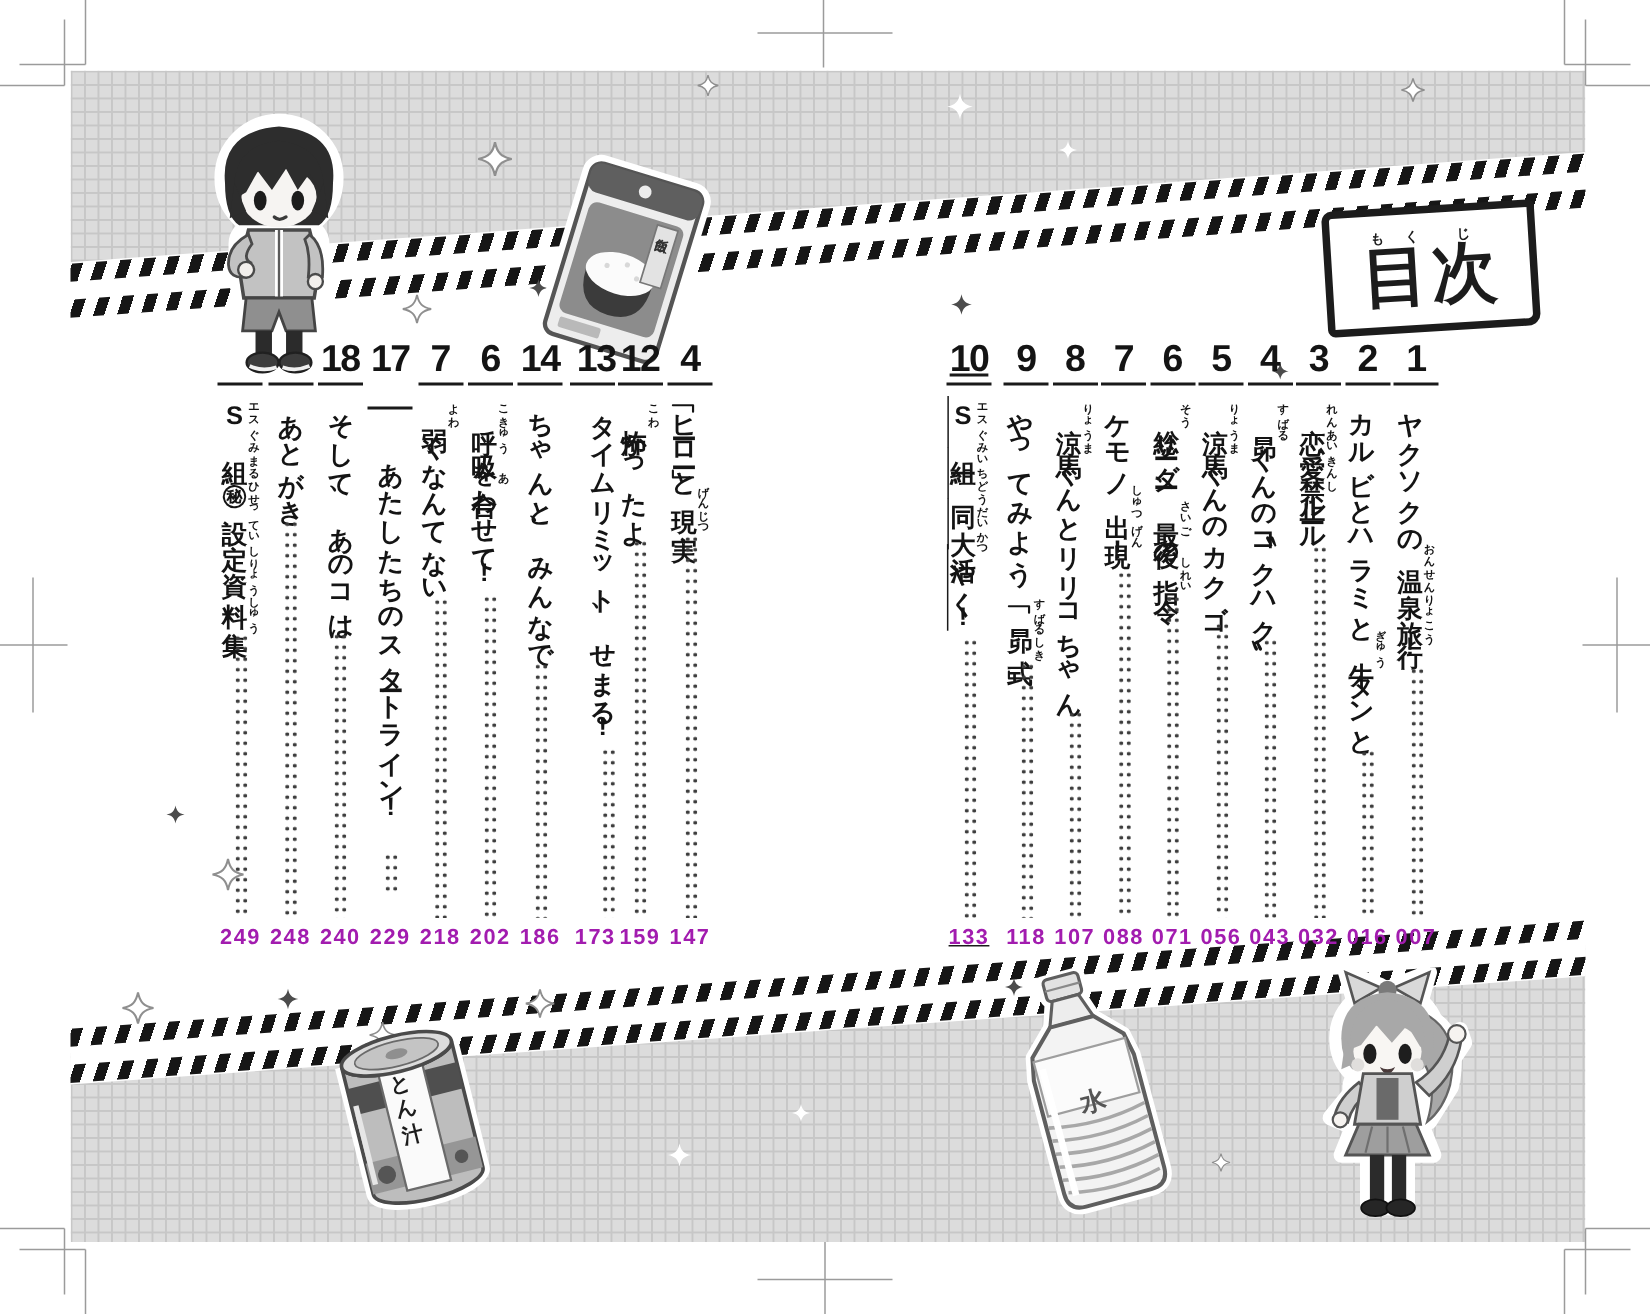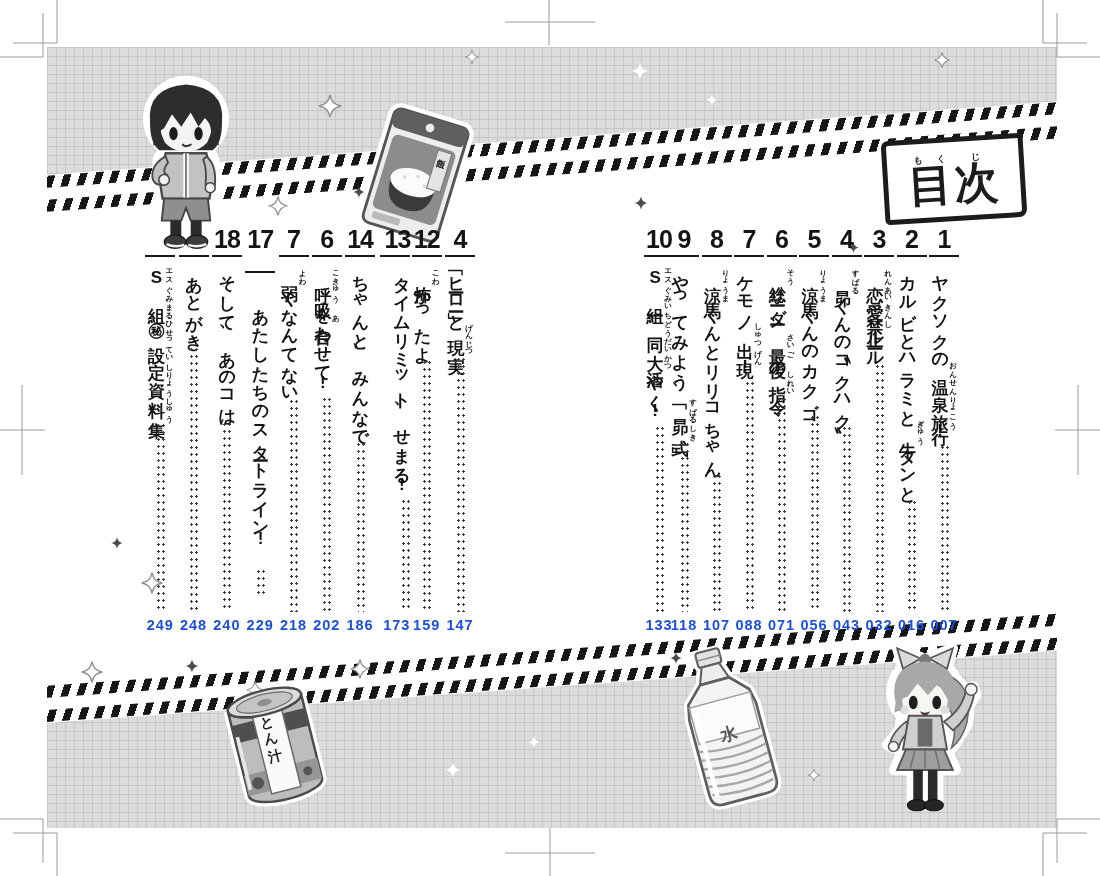--- a/index.html
+++ b/index.html
@@ -57,21 +57,21 @@
   .toc-title{
     margin-top:7px;writing-mode:vertical-rl;text-orientation:upright;
     font-size:17px;font-weight:bold;line-height:1.04;color:#141414;white-space:nowrap;
   }
   .toc-title ruby rt{font-size:7.5px;font-weight:bold;text-orientation:upright;}
   .toc-leader{
     flex:1;width:9px;margin-top:4px;margin-bottom:5px;min-height:6px;
     background-image:radial-gradient(circle,#3c3c3c 1.1px,transparent 1.4px);
     background-size:5px 7px;background-position:0 0;
   }
-  .toc-page{height:18px;font-size:14.5px;font-weight:bold;letter-spacing:1px;color:#1d4ed8;}
+  .toc-page{height:18px;font-size:14.5px;font-weight:bold;letter-spacing:1px;color:#a21caf;}
   
   .deco{position:absolute;z-index:4;}
   .sparkle{position:absolute;z-index:3;}
   .vlabel{
     position:absolute;writing-mode:vertical-rl;text-orientation:upright;
     font-weight:bold;color:#1c1c1c;line-height:1;
   }
   #can-label{left:44px;top:22px;font-size:14px;}
   #bottle-label{left:44px;top:66px;font-size:17px;position:absolute;font-weight:bold;color:#555;}
   #rice-label{left:66px;top:38px;font-size:9px;color:#333;}
@@ -276,21 +276,21 @@
         <div class="toc-leader"></div>
         <div class="toc-page">107</div>
       </div>
       <div class="toc-col" style="left: 620px;">
         <div class="toc-num">9</div>
         <div class="toc-rule"></div>
         <div class="toc-title">やってみよう、「<ruby>昴式<rt>すばるしき</rt></ruby>」</div>
         <div class="toc-leader"></div>
         <div class="toc-page">118</div>
       </div>
-      <div class="toc-col" style="left: 595px;">
+      <div class="toc-col" style="left: 582px; text-decoration: underline;">
         <div class="toc-num">10</div>
         <div class="toc-rule"></div>
         <div class="toc-title"><ruby>S組<rt>エスぐみ</rt></ruby><ruby>一同<rt>いちどう</rt></ruby><ruby>大活<rt>だいかつ</rt></ruby>やく!</div>
         <div class="toc-leader"></div>
         <div class="toc-page">133</div>
       </div>
     </div>
   <div class="entries" id="left-entries">
       <div class="toc-col" style="left: 396px;">
         <div class="toc-num">4</div>

